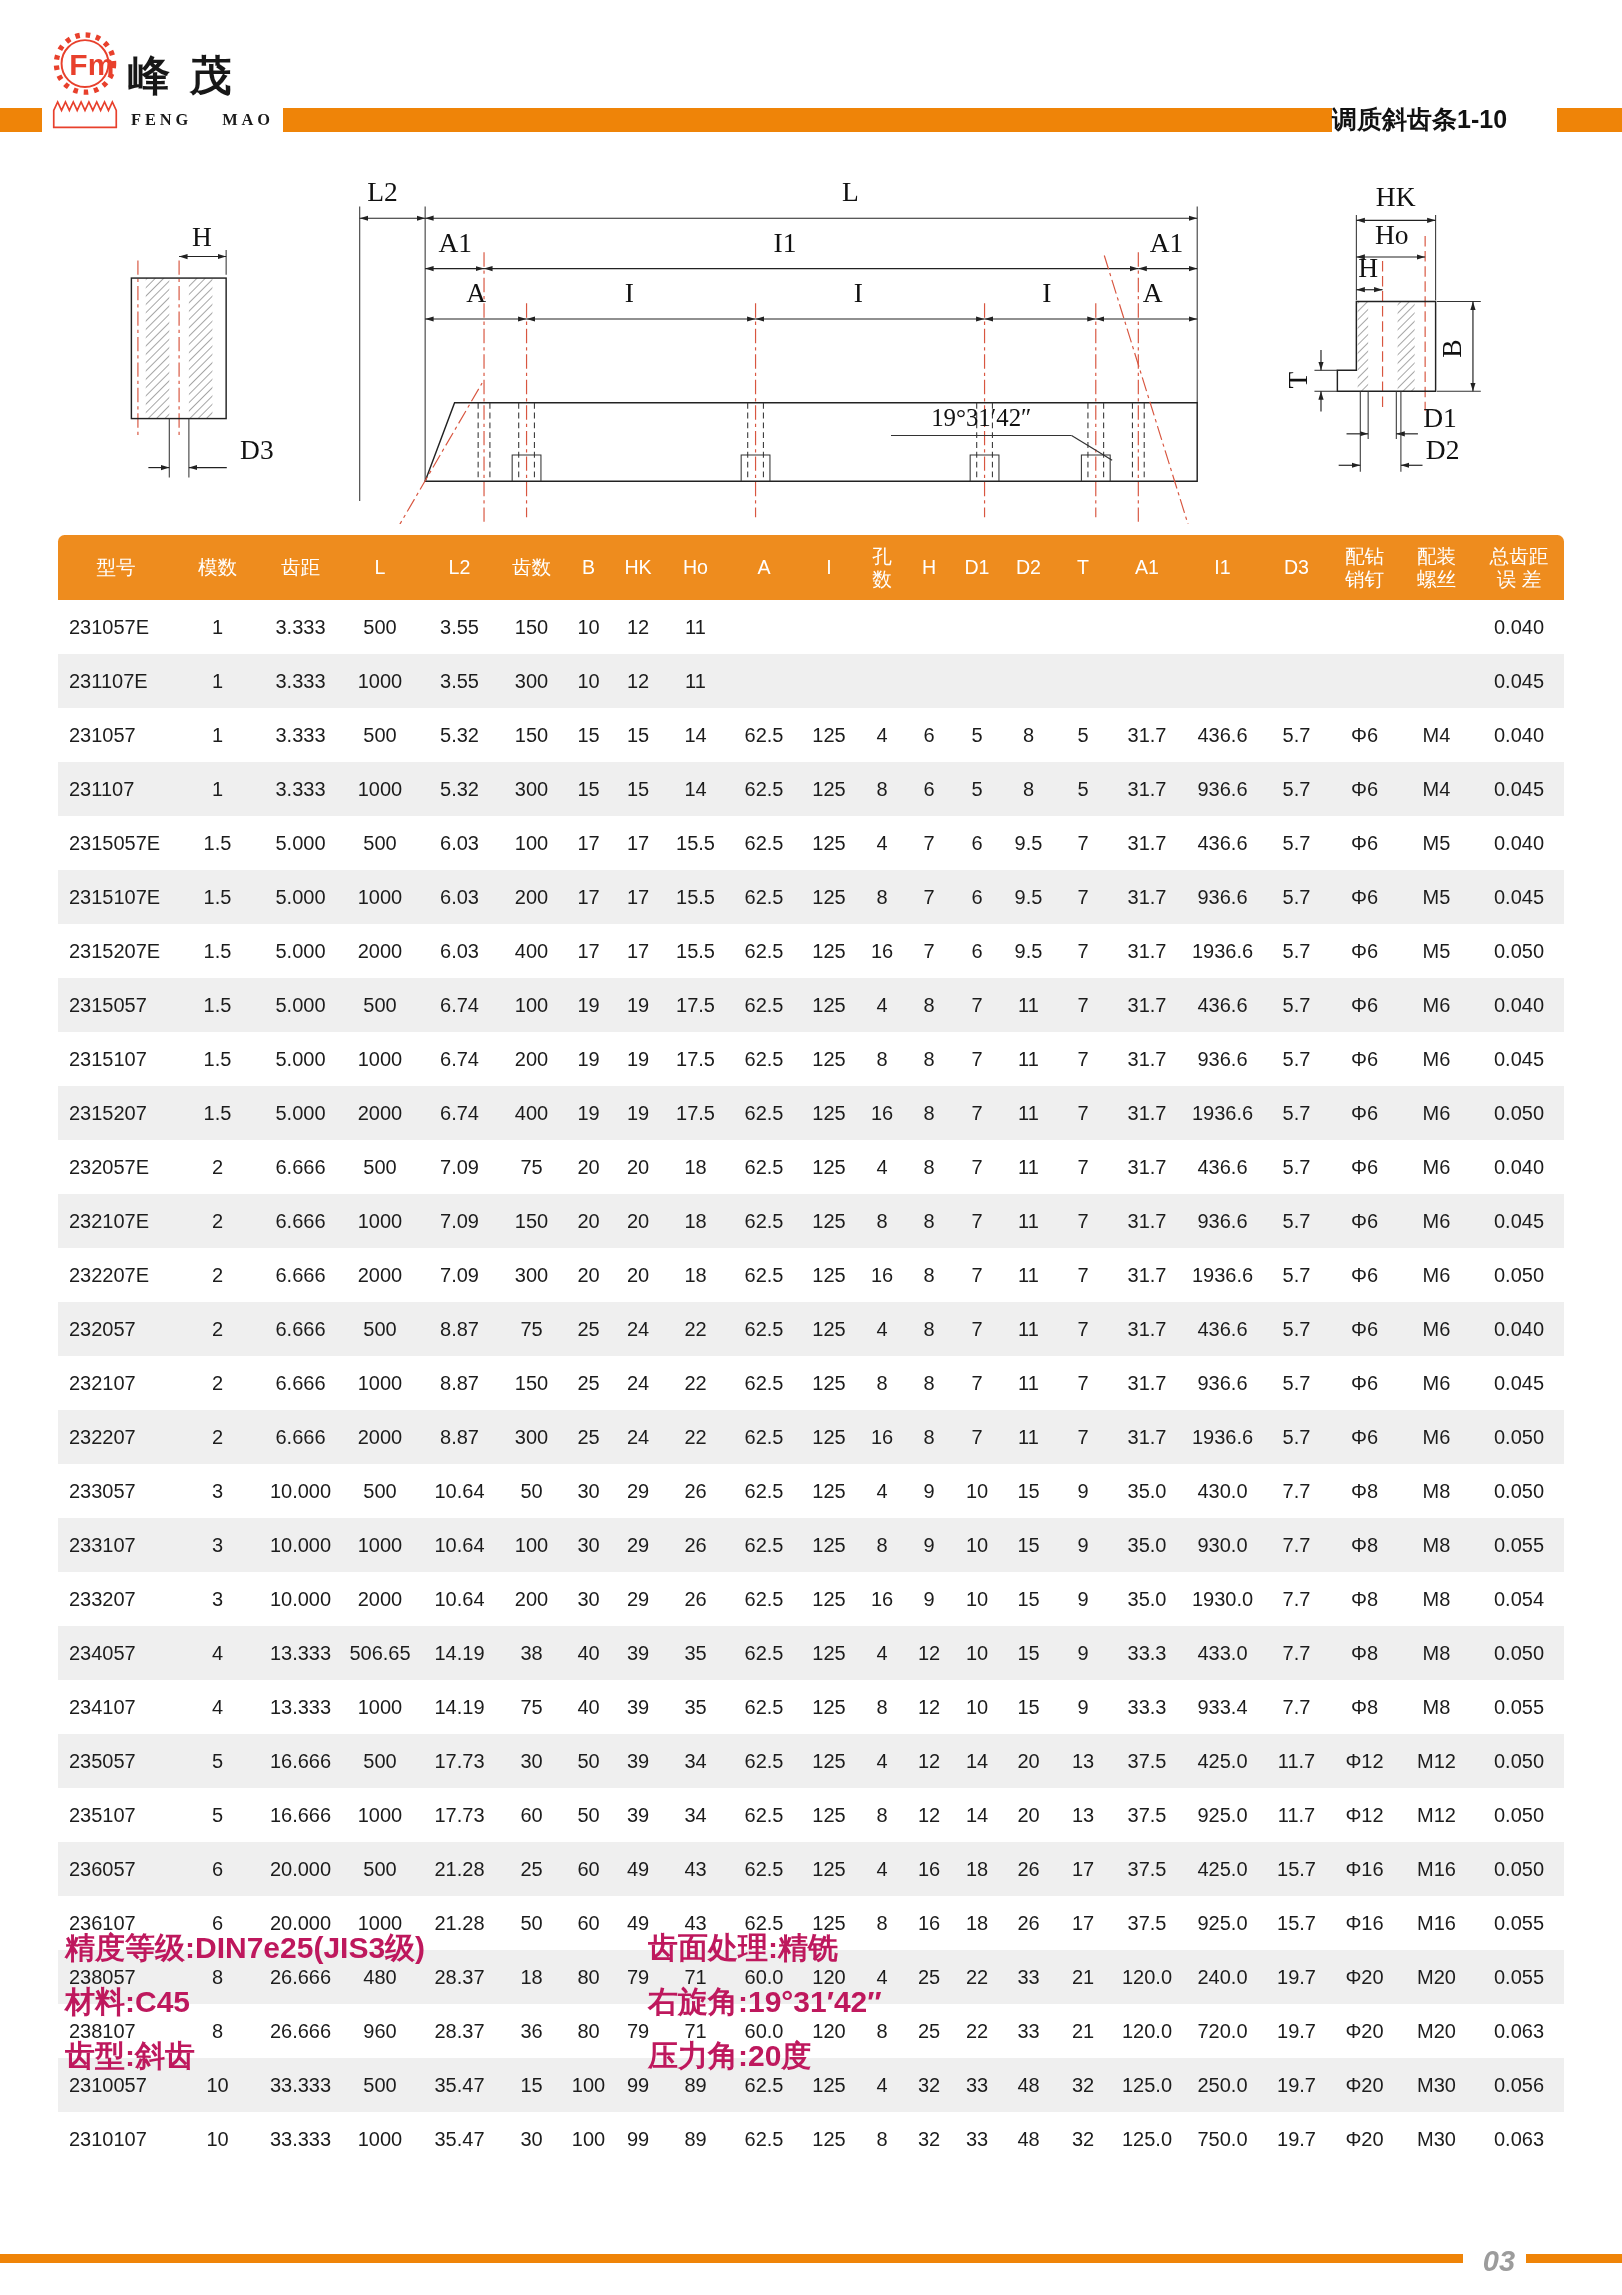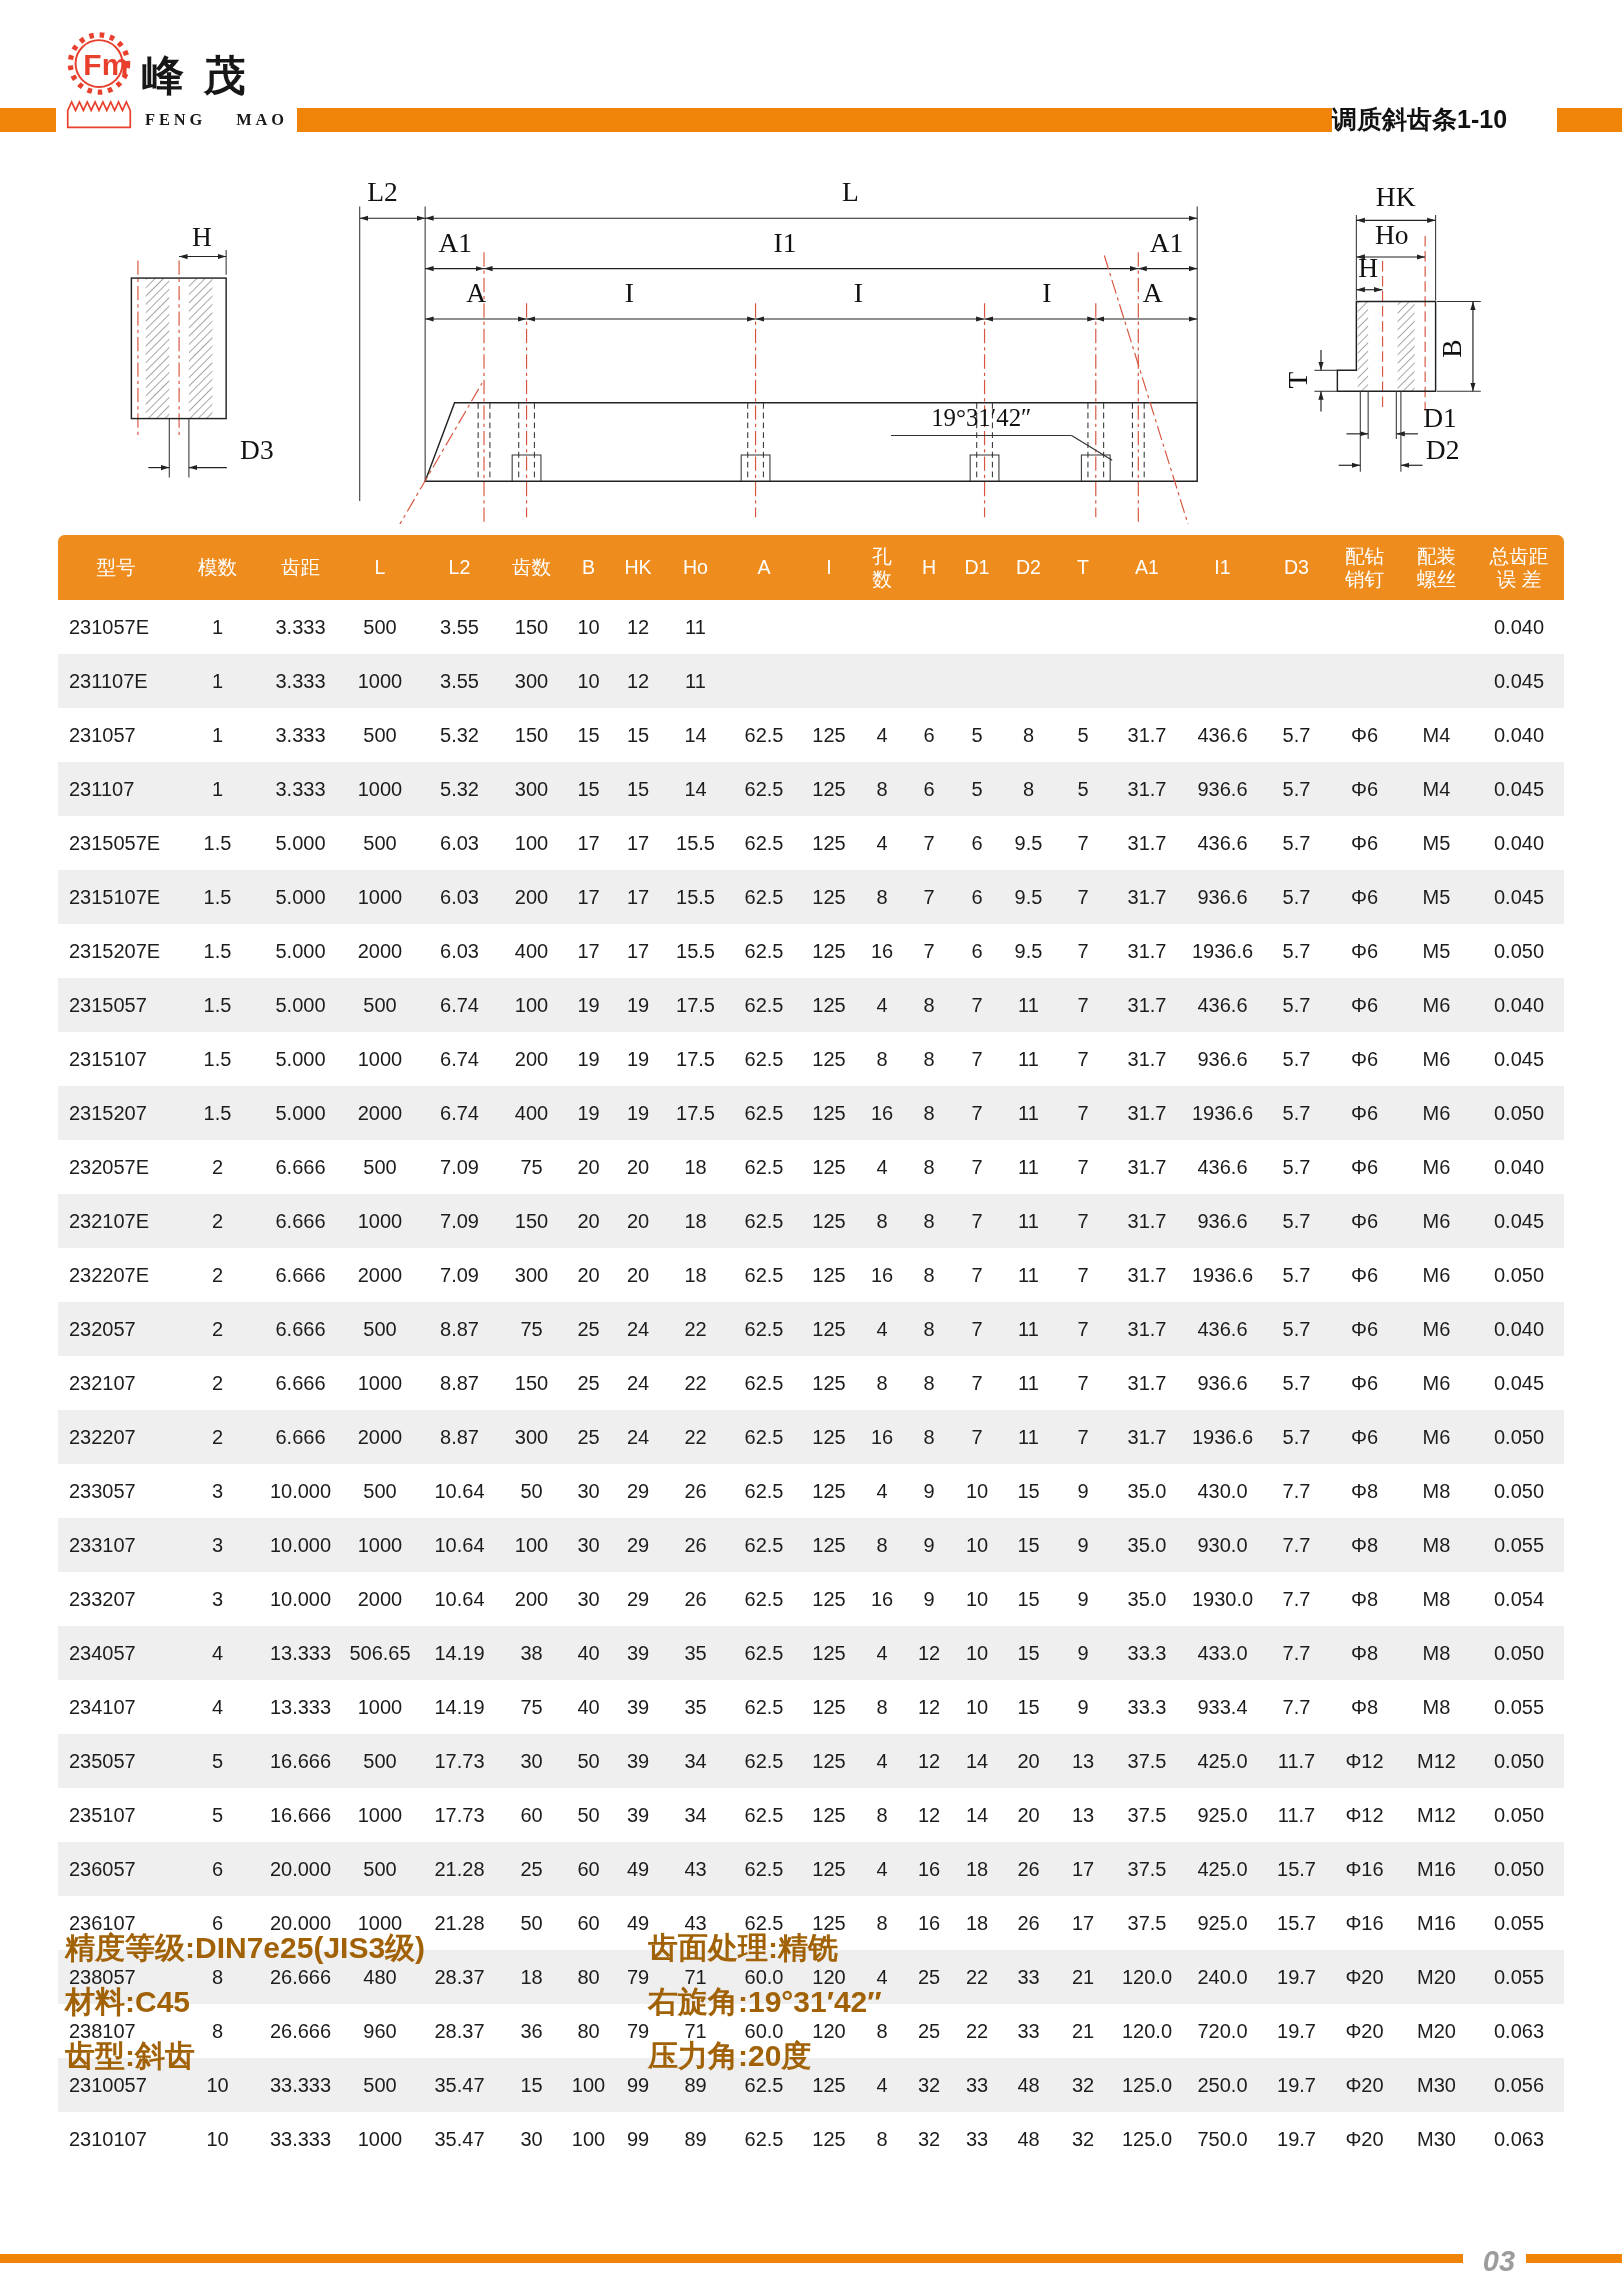--- a/index.html
+++ b/index.html
@@ -3,21 +3,21 @@
 <meta charset="utf-8">
 <style>
   * { margin:0; padding:0; box-sizing:border-box; }
   html,body { background:#888; }
   #page {
     position:relative; width:1623px; height:2295px; background:#ffffff;
     font-family:"Liberation Sans", sans-serif; overflow:hidden;
   }
   
   #band { position:absolute; left:0; top:108px; width:1623px; height:23.6px; background:#EF8408; z-index:1; }
-  #logo-box { position:absolute; left:56px; top:26px; width:241px; height:107px; background:#fff; z-index:2; }
+  #logo-box { position:absolute; left:42px; top:26px; width:241px; height:107px; background:#fff; z-index:2; }
   #logo-gear { position:absolute; left:9.2px; top:5.2px; }
   #logo-cn { position:absolute; left:86px; top:22px; font-family:"Liberation Serif",serif; font-weight:bold;
              font-size:42px; letter-spacing:19.6px; color:#171717; white-space:nowrap; }
   #logo-en { position:absolute; left:89px; top:84px; font-family:"Liberation Serif",serif; font-weight:bold;
              font-size:16.4px; letter-spacing:3.9px; word-spacing:22px; color:#1a1a1a; white-space:nowrap;text-align:right; }
   #title-box { position:absolute; left:1332px; top:102px; width:225px; height:34px; background:#fff; z-index:2;
                display:flex; align-items:center; justify-content:flex-start; }
   #title-box .t { font-size:25px; font-weight:bold; color:#111; white-space:nowrap; }
   
   .draw { position:absolute; z-index:1; }
@@ -33,21 +33,21 @@
         text-align:center; white-space:pre-line; line-height:1.15; }
   .tbody .tr {
     display:grid; height:54px;
     grid-template-columns:116px 87px 79px 80px 79px 65px 49px 50px 65px 72px 58px 48px 46px 50px 53px 56px 72px 79px 69px 67px 77px 88px;
   }
   .tbody .tr:nth-child(even) { background:#EFEFEF; }
   .td { font-size:20px; color:#1c1c1c; display:flex; align-items:center; justify-content:center; white-space:nowrap; }
   .td.model { justify-content:flex-start; padding-left:11px; }
   
   .spec-col { position:absolute; top:1921px; z-index:1; }
-  .spec-col div { font-size:30px; font-weight:bold; color:#a16207; height:54px; line-height:54px; white-space:nowrap; }
+  .spec-col div { font-size:30px; font-weight:bold; color:#be185d; height:54px; line-height:54px; white-space:nowrap; }
   #spec1 { left:65px; } #spec2 { left:648px; } #spec3 { left:1158px; }
   
   .fbar { position:absolute; top:2254px; height:9.2px; background:#EF8408; z-index:1; }
   #fbar-l { left:0; width:1463px; } #fbar-r { left:1526px; width:97px; }
   #pageno { position:absolute; left:1474px; top:2237px; width:50px; text-align:center; font-size:29px;
             font-weight:bold; font-style:italic; color:#9C9C9C; z-index:1;margin-top:8px; }
 </style>
 </head>
 <body>
 

